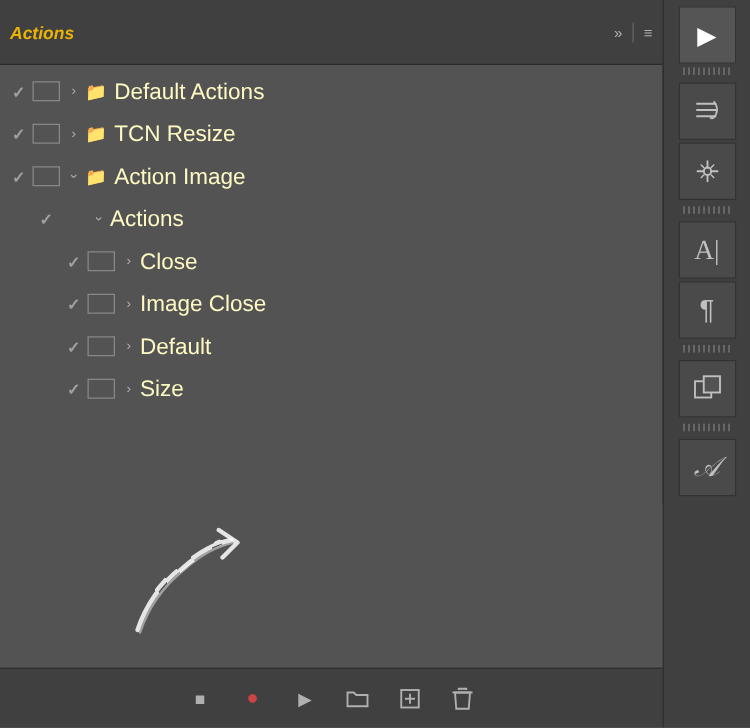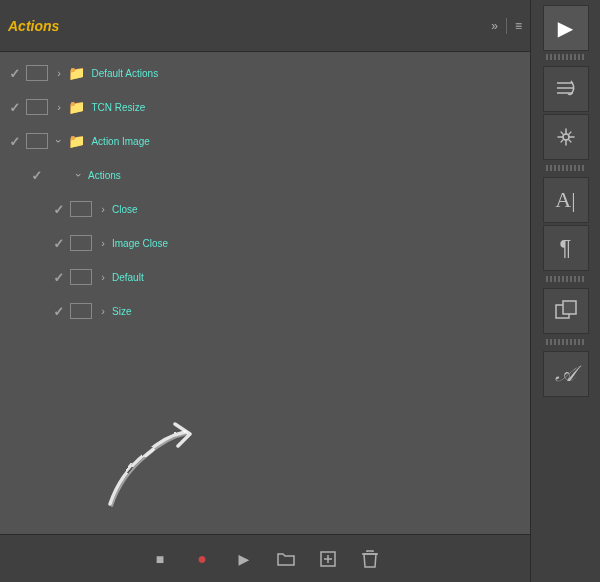--- a/index.html
+++ b/index.html
@@ -100,22 +100,22 @@
       color: #b0b0b0;
     }
 
     .folder-icon {
       font-size: 14px;
       margin-right: 6px;
       color: #c8a060;
     }
 
     .row-label {
-      color: #5eead4;
-      font-size: 10px;
+      color: #fef9c3;
+      font-size: 18px;
     }
 
     
     .indent-0 { padding-left: 4px; }
     .indent-1 { padding-left: 26px; }
     .indent-2 { padding-left: 48px; }
 
     
     .annotation-area {
       height: 130px;

